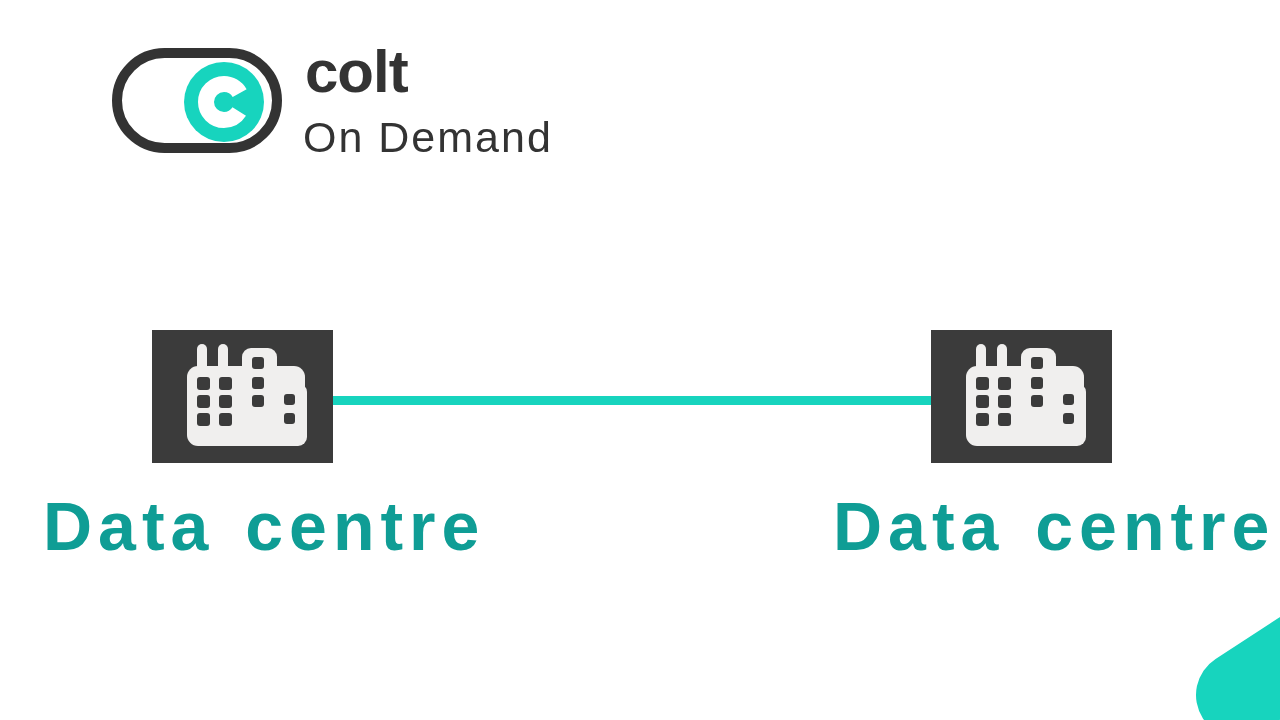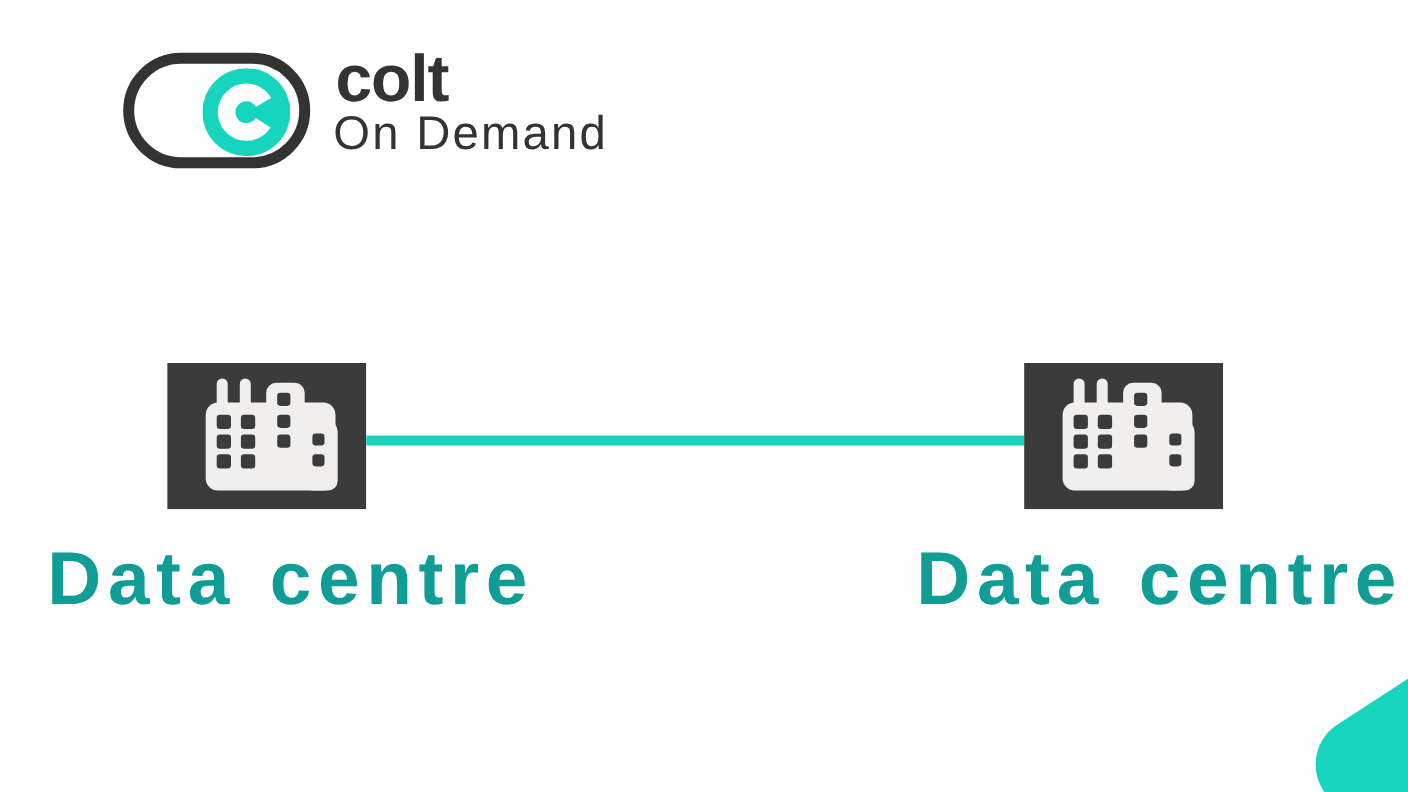--- a/index.html
+++ b/index.html
@@ -43,21 +43,21 @@
     top: 42px;
     font-size: 60px;
     font-weight: bold;
     line-height: 1;
     letter-spacing: -1px;
     color: var(--logo-dark, #333333);
   }
   .logo-product {
     position: absolute;
     left: 303px;
-    top: 100px;
+    top: 116px;
     font-size: 43px;
     font-weight: 400;
     line-height: 1;
     letter-spacing: 2px;
     color: var(--logo-dark, #333333);
   }
 
   
   .node-box {
     position: absolute;

